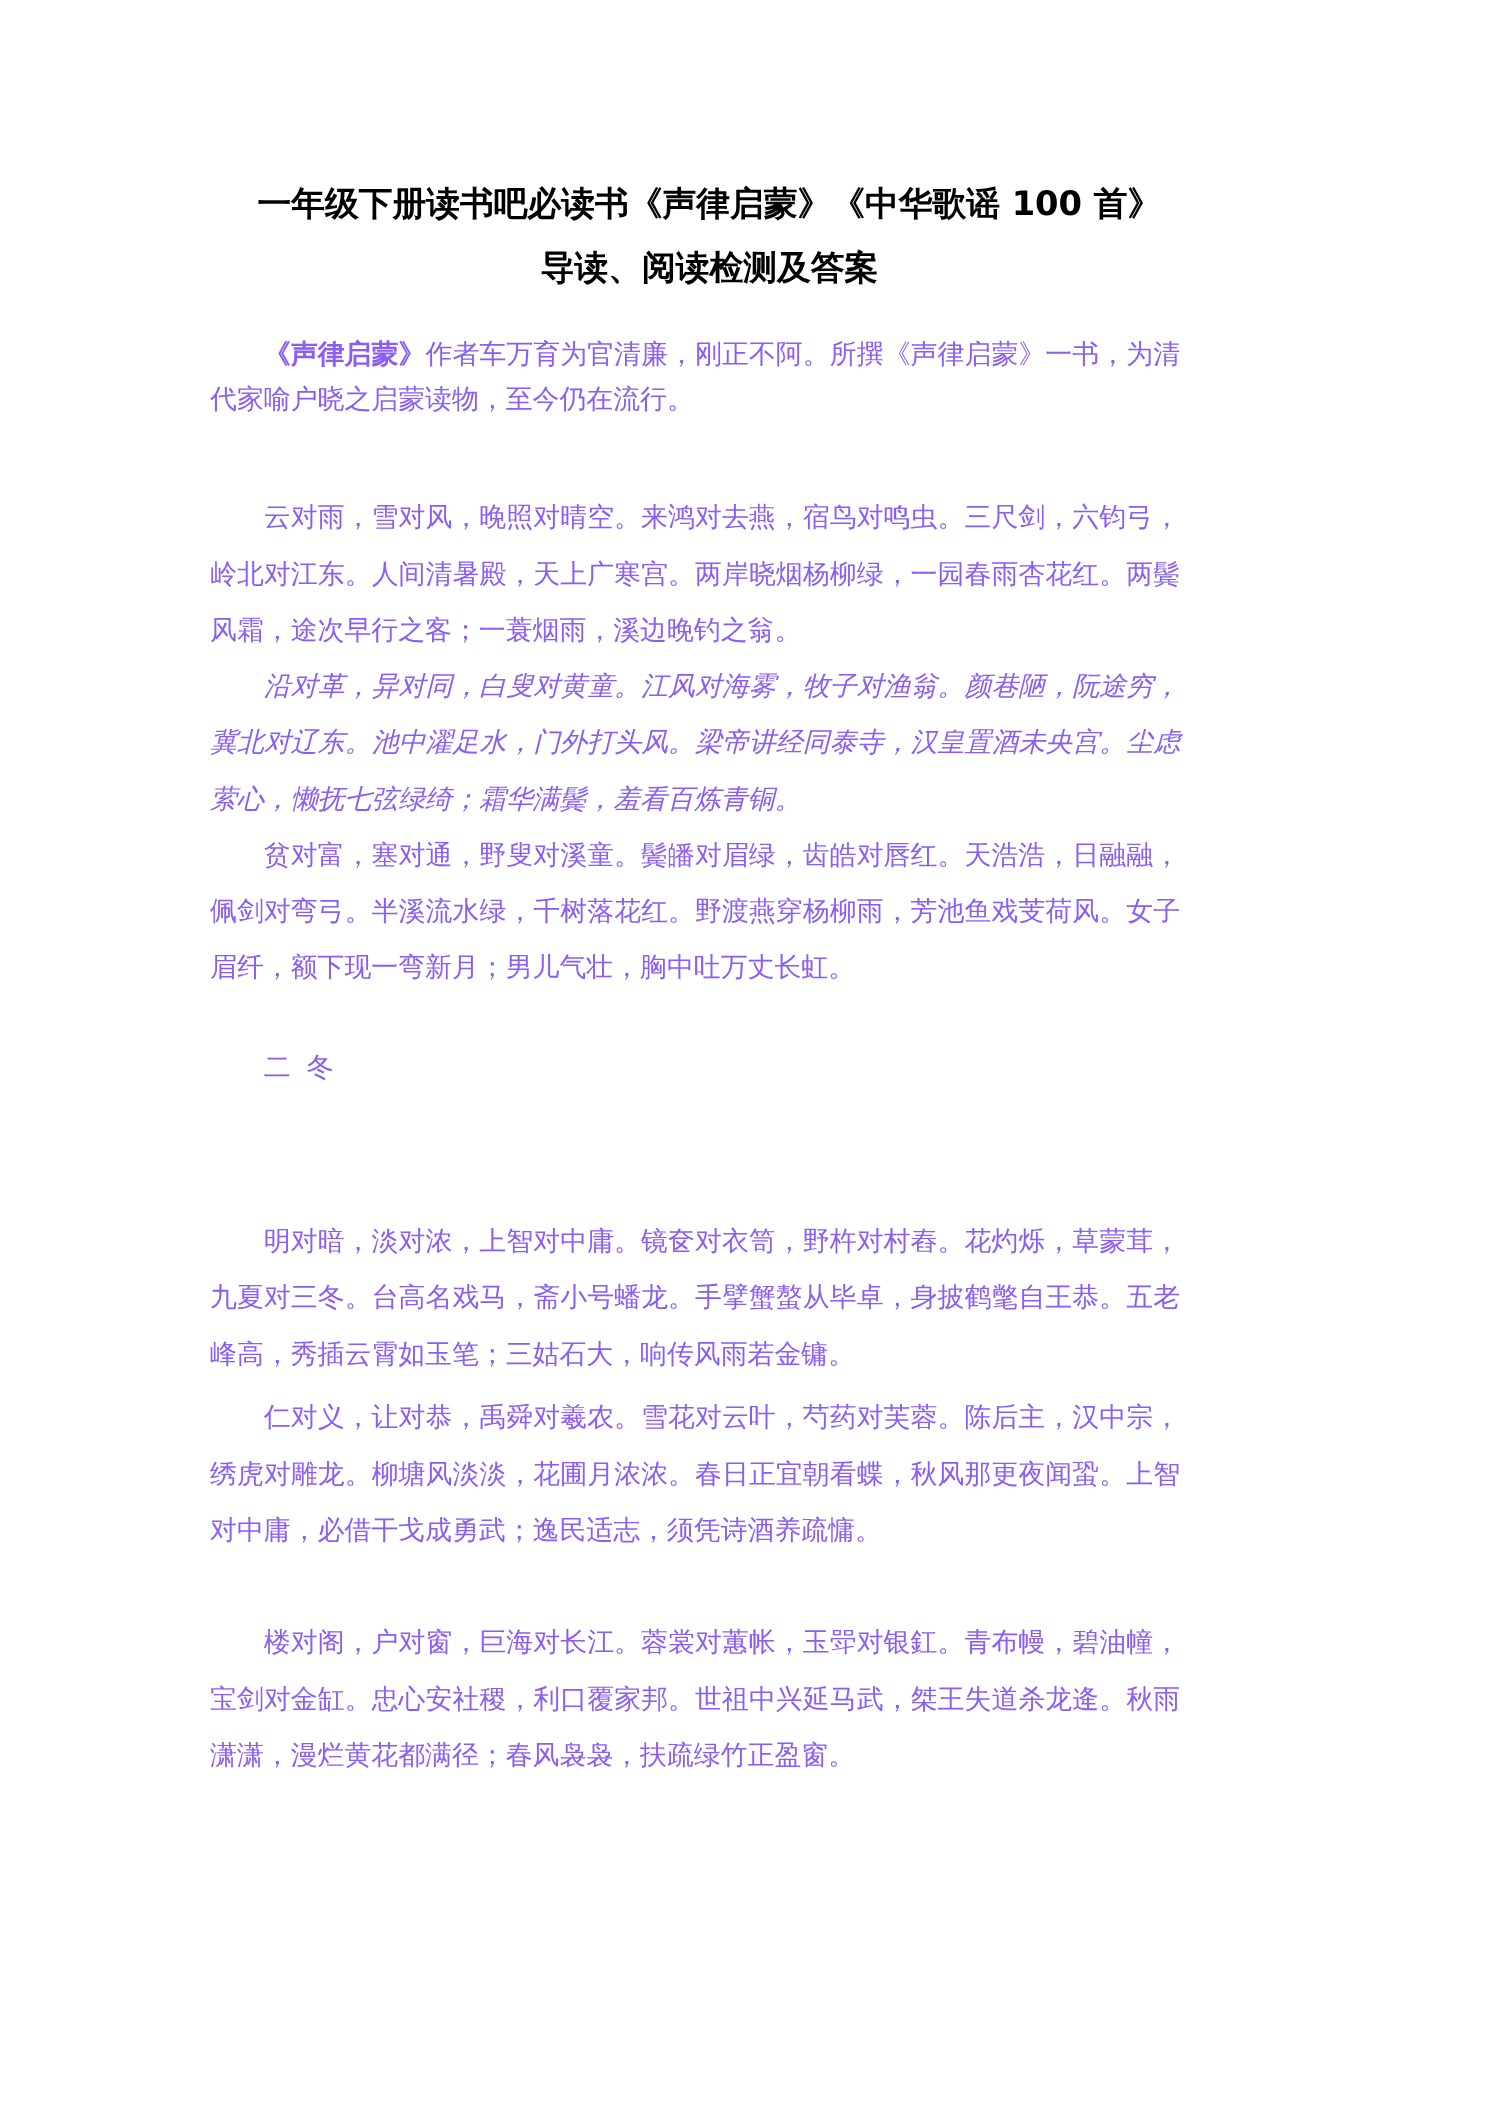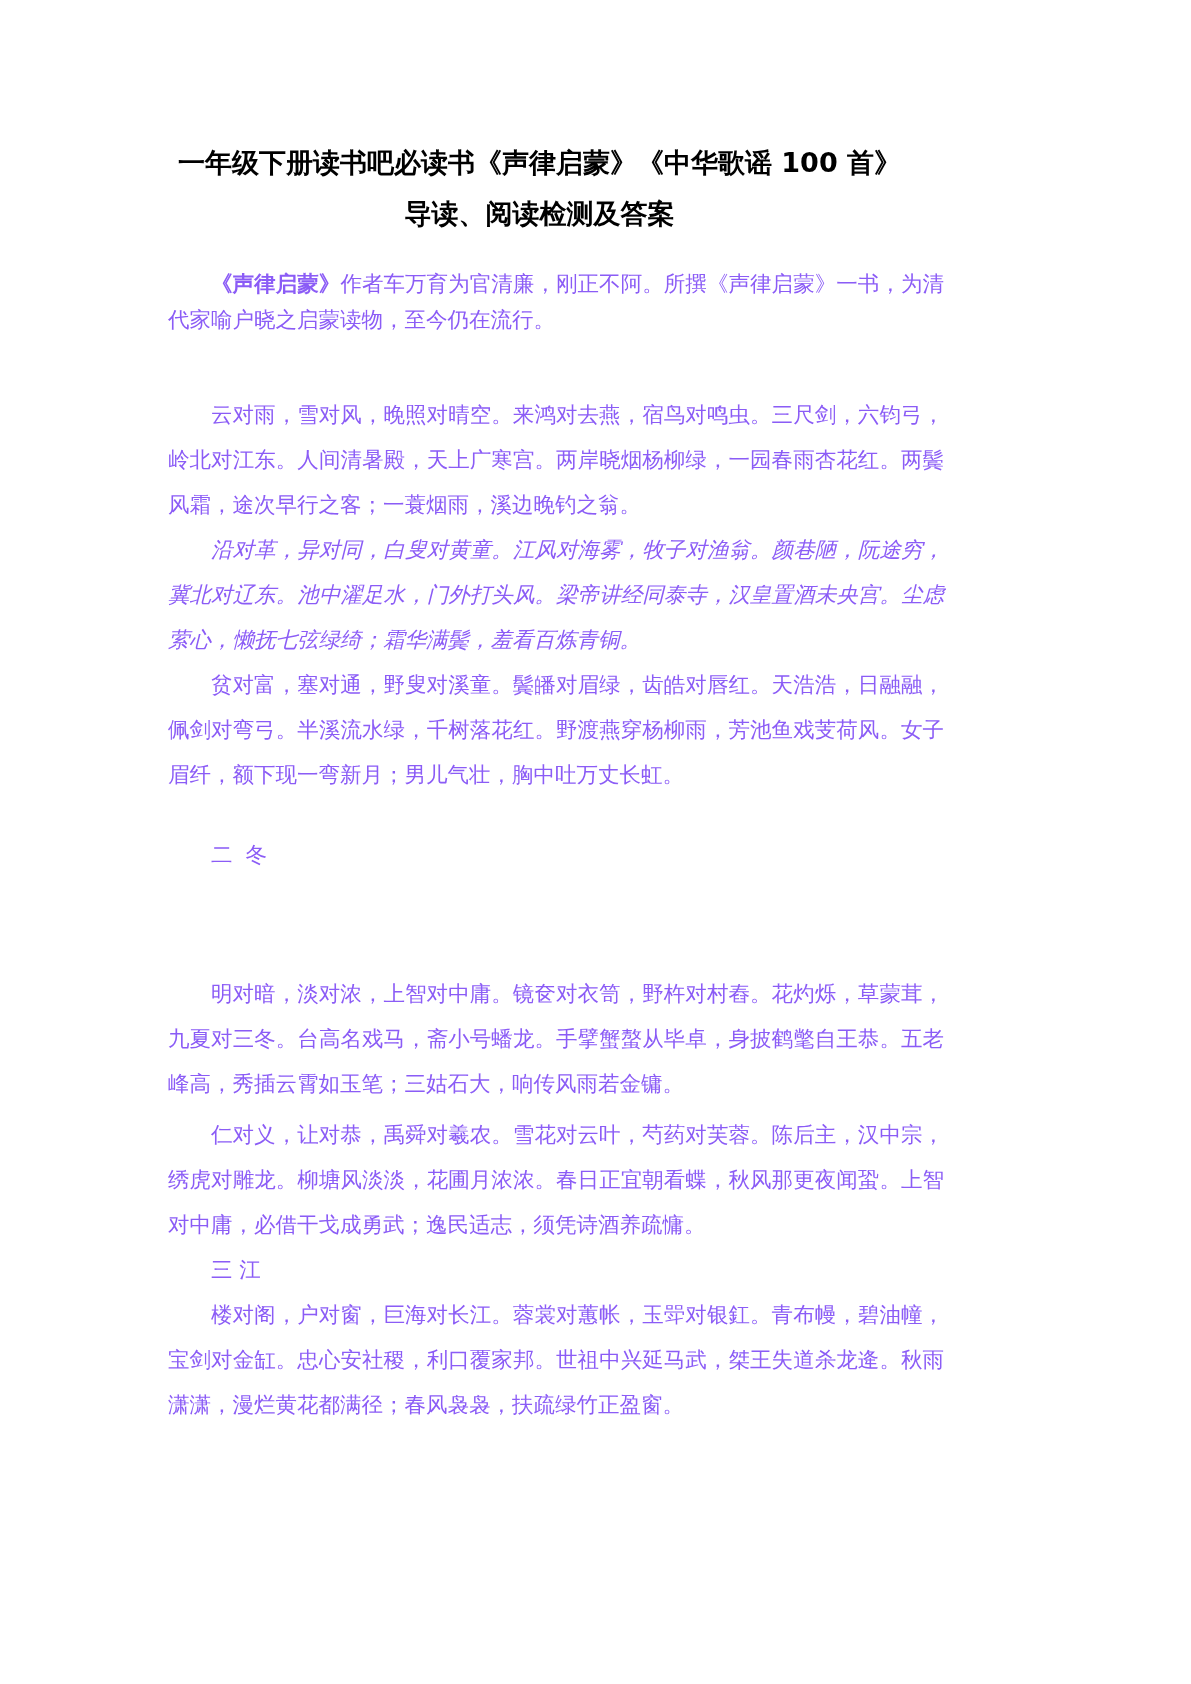--- a/index.html
+++ b/index.html
@@ -1,21 +1,21 @@
 <!DOCTYPE html>
 <html><head>
   <meta charset="utf-8">
   <style>
     html, body { margin: 0; padding: 0; background: #ffffff; }
     body { width: 1191px; height: 1684px; position: relative; overflow: hidden; color: #111; }
     .page { position: absolute; left: 0; top: 0; width: 1191px; height: 1684px; background: #fff; }
     .title {
       position: absolute; left: 0; width: 1079px; text-align: center;
       font-family: "DejaVu Sans", "Liberation Sans", sans-serif;
-      font-weight: bold; font-size: 27px; color: #000; letter-spacing: 0px;
+      font-weight: bold; font-size: 27px; color: #000; letter-spacing: 0px; padding-left: 28px;
     }
     .title.l1 { top: 145px; }
     .title.l2 { top: 196px; }
     .body {
       position: absolute; left: 168px; width: 776px;
       font-family: "DejaVu Serif", "Liberation Serif", serif;
       font-size: 21.5px; line-height: 45px; color: #8b5cf6;
       text-align: justify; text-justify: inter-character;
     }
     .intro { top: 266px; line-height: 36px; }
@@ -47,19 +47,16 @@
   <div class="body" style="top:834px;font-family:Liberation Mono, monospace;">
     <p class="heading">二 冬</p>
   </div>
   <div class="body" style="top:971px;">
     <p class="para">明对暗，淡对浓，上智对中庸。镜奁对衣笥，野杵对村舂。花灼烁，草蒙茸，九夏对三冬。台高名戏马，斋小号蟠龙。手擘蟹螯从毕卓，身披鹤氅自王恭。五老峰高，秀插云霄如玉笔；三姑石大，响传风雨若金镛。</p>
   </div>
   <div class="body" style="top:1112px;">
     <p class="para">仁对义，让对恭，禹舜对羲农。雪花对云叶，芍药对芙蓉。陈后主，汉中宗，绣虎对雕龙。柳塘风淡淡，花圃月浓浓。春日正宜朝看蝶，秋风那更夜闻蛩。上智对中庸，必借干戈成勇武；逸民适志，须凭诗酒养疏慵。</p>
   </div>
 
-  <div class="body" style="top:1247px;">
-    <p class="heading">三 江</p>
-  </div>
   <div class="body" style="top:1292px;">
     <p class="para">楼对阁，户对窗，巨海对长江。蓉裳对蕙帐，玉斝对银釭。青布幔，碧油幢，宝剑对金缸。忠心安社稷，利口覆家邦。世祖中兴延马武，桀王失道杀龙逄。秋雨潇潇，漫烂黄花都满径；春风袅袅，扶疏绿竹正盈窗。</p>
   </div>
 </div>
 
 </body></html>

